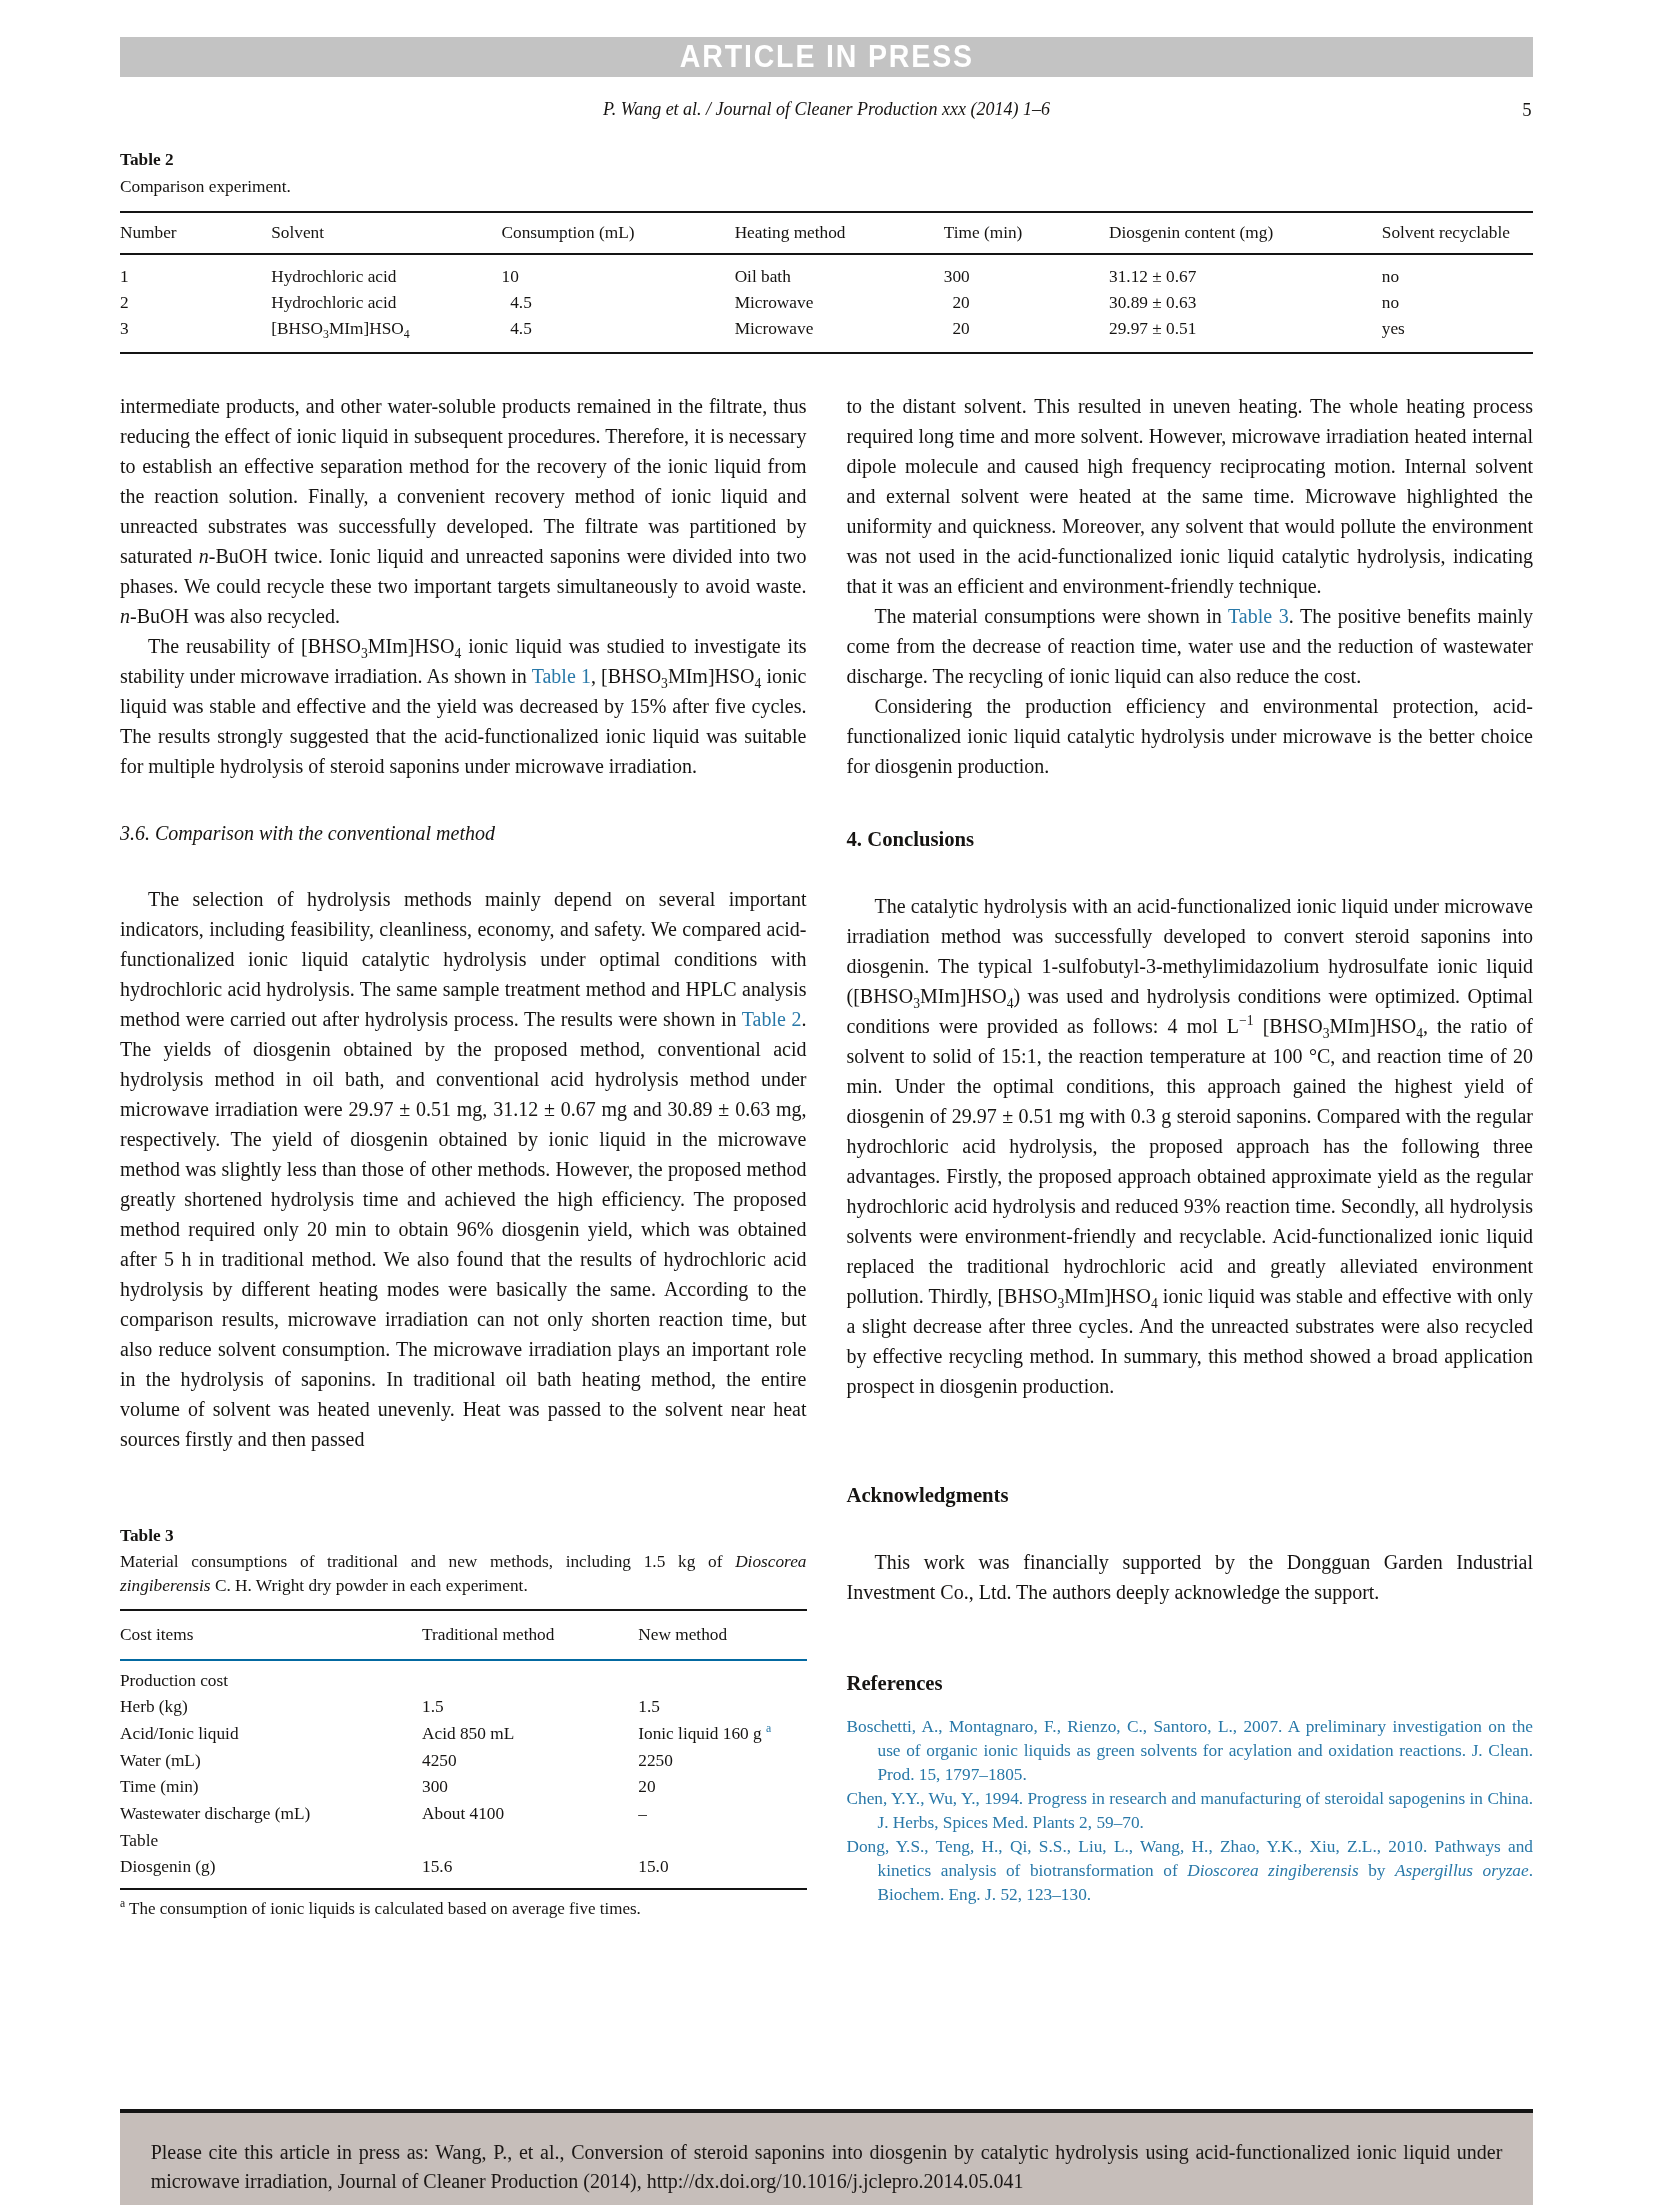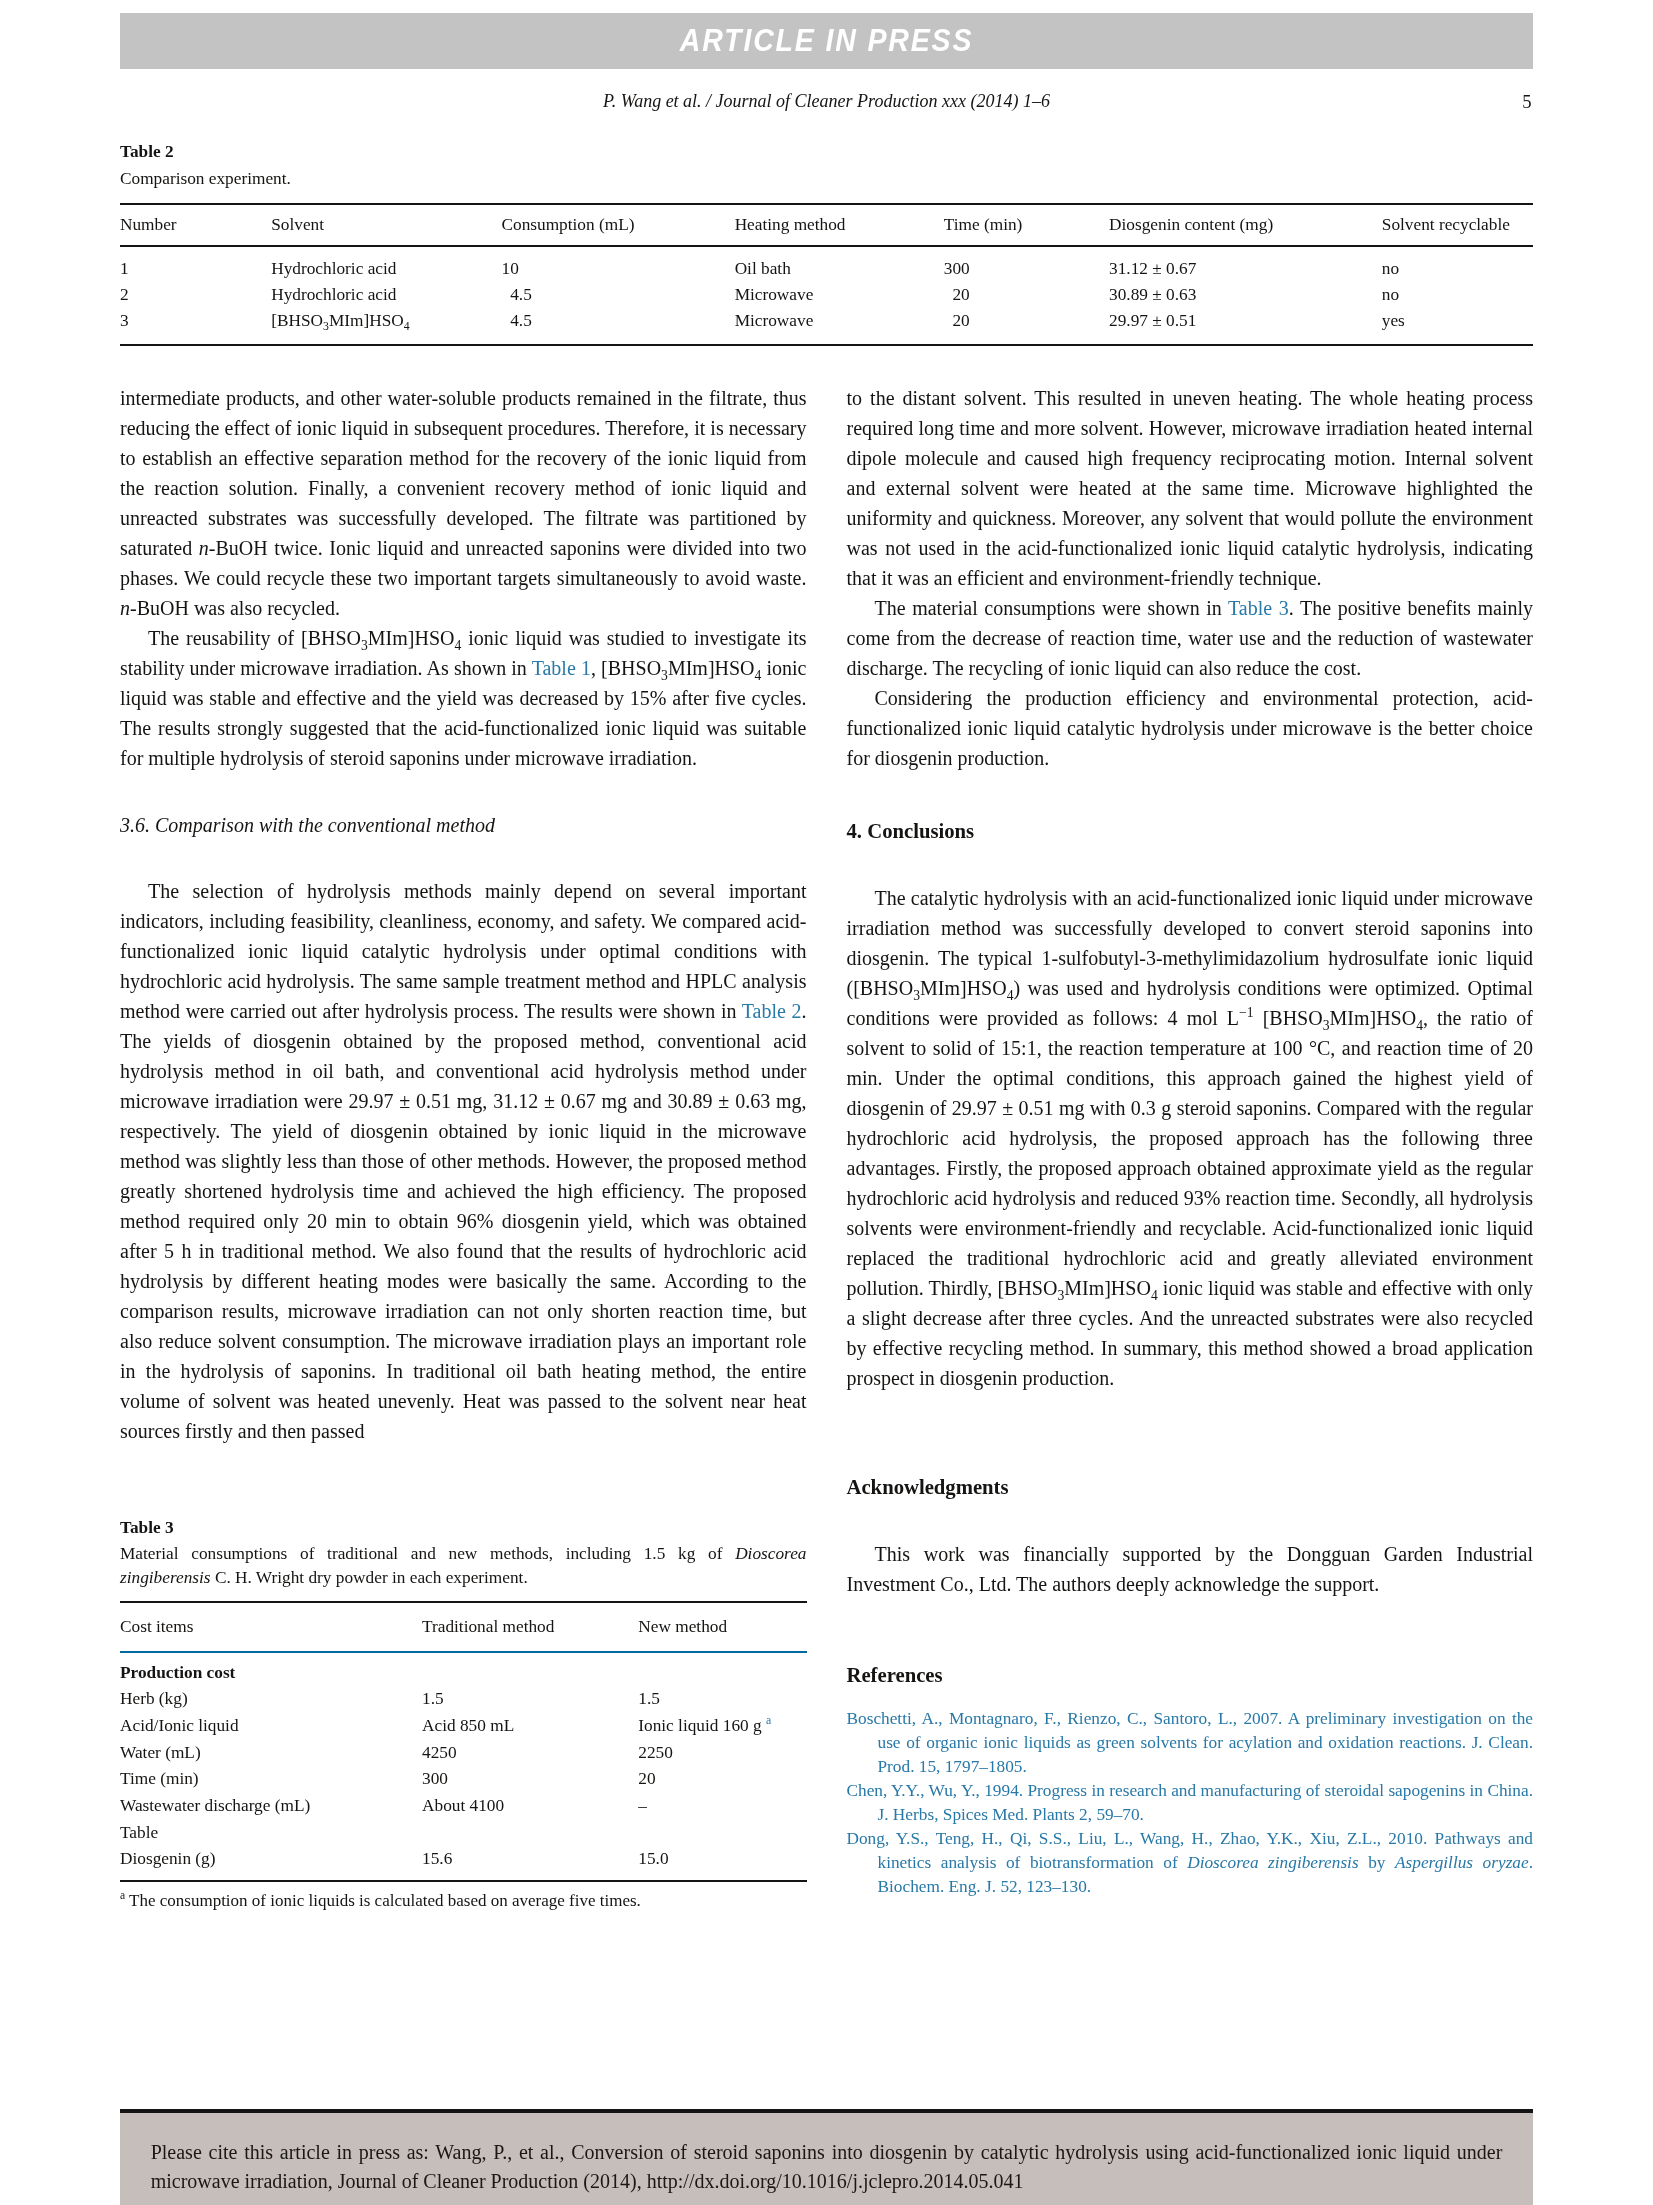--- a/index.html
+++ b/index.html
@@ -9,23 +9,23 @@
     background:#ffffff;
     font-family:"Liberation Serif", serif;
     color:#161412;
     position:relative;
     overflow:hidden;
   }
   .content { position:absolute; left:120px; top:0; width:1413px; }
 
   
   .banner {
-    margin-top:13px; height:56px;
+    margin-top:37px; height:40px;
     background:#c3c3c3;
-    display:flex; align-items:center; justify-content:center;font-style:italic;
+    display:flex; align-items:center; justify-content:center;
   }
   .banner-text {
     font-family:"Liberation Sans", sans-serif;
     font-weight:bold; font-size:31px; color:#ffffff;
     letter-spacing:2px; transform:scaleX(.92);
   }
 
   
   .runhead { position:relative; margin-top:22px; text-align:center;
              font-style:italic; font-size:18px; line-height:21.3px; }
@@ -61,21 +61,21 @@
   .sec-i { font-style:italic; font-weight:normal; font-size:20px; margin:37px 0 36px; text-align:left; }
   .sec-b { font-weight:bold; font-size:20.7px; margin:43px 0 37px; text-align:left; }
   .sec-b.refs-h { margin:61px 0 17.3px; }
   .ack-h { margin-top:79px; }
 
   
   .table3-block { margin-top:71px; }
   table.t3 { width:100%; font-size:17.3px; margin-top:10.7px; border-top:2px solid #141414; }
   table.t3 thead th { padding:9.3px 0 8.7px; border-bottom:2px solid #0369a1;margin-left:48px; }
   table.t3 tbody td { padding:4px 0; line-height:18.7px; }
-  table.t3 tbody tr:first-child td { padding-top:10.7px;font-weight:bold; }
+  table.t3 tbody tr:first-child td { padding-top:10.7px; }
   table.t3 tbody tr:last-child td { padding-bottom:10.7px; border-bottom:2px solid #141414; }
   .t3-footnote { font-size:17px; line-height:21.3px; margin-top:8px; text-align:left; }
 
   
   .refs { margin-top:0; font-size:17.3px; line-height:24px; }
   .refs p.ref {
     color:#2878a8; margin:0; padding-left:31px; text-indent:-31px; text-align:justify;
   }
 
   

